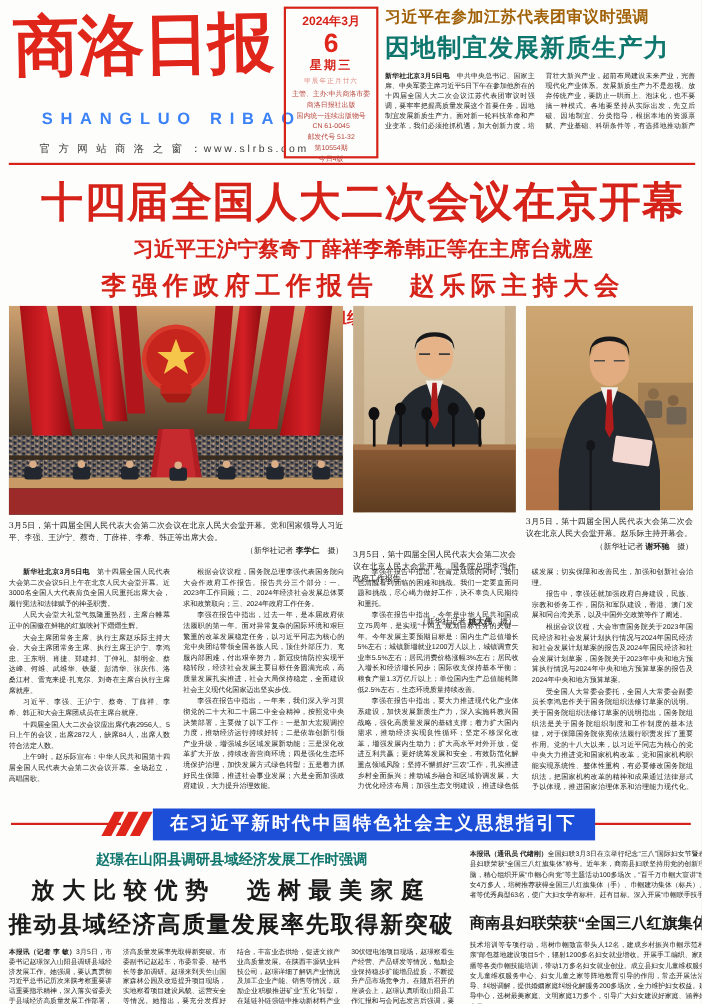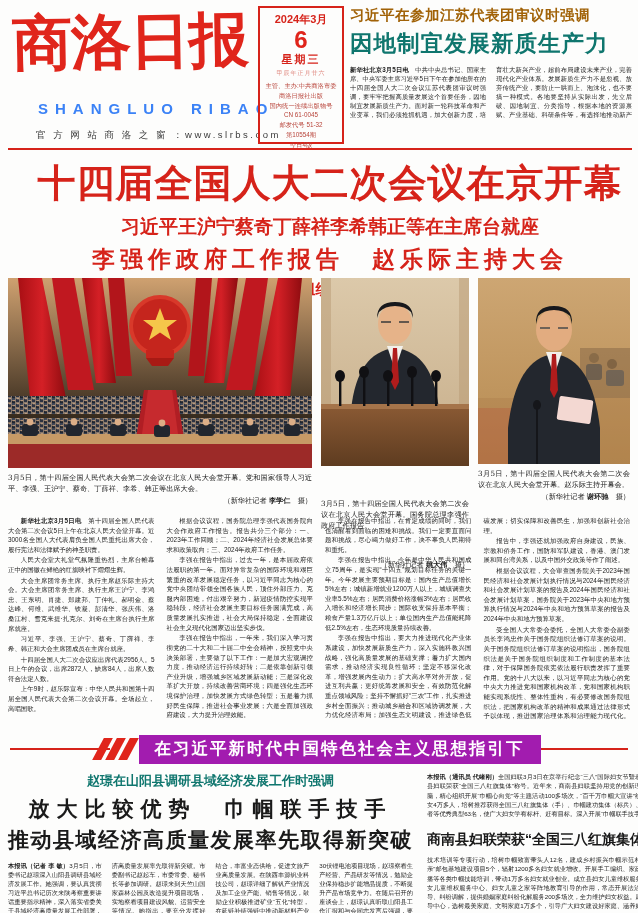--- a/index.html
+++ b/index.html
@@ -71,21 +71,21 @@
   }
   .main-body p { text-indent:2em; margin-bottom:1px; }
   
   .banner { position:absolute; top:735px; left:0; width:638px; height:28px; }
   .banner-line { position:absolute; top:13px; width:100px; height:2px; background:#d6231a; }
   .banner-line.left { left:10px; } .banner-line.right { right:10px; }
   .banner-center { position:absolute; left:0; top:0; width:638px; display:flex; justify-content:center; align-items:center; height:28px; }
   .stripes { display:flex; gap:4px; margin-right:6px; }
   .stripe { width:9px; height:22px; background:#e0251b; transform:skewX(-28deg); }
   .banner-box {
-    background:#a21caf; color:#fff; font-weight:bold; font-size:16.5px;
+    background:#1d4ed8; color:#fff; font-weight:bold; font-size:16.5px;
     letter-spacing:2px; padding:3px 16px 4px; white-space:nowrap;
   }
   
   .bottom { position:absolute; top:772px; left:8px; width:622px; display:flex; gap:14px; }
   .bl { width:418px; }
   .bl-kicker { text-align:center; font-weight:bold; font-size:13px; color:#0f766e; font-family:"DejaVu Serif", serif; }
   .bl-h1 { text-align:center; font-weight:900; font-size:21px; letter-spacing:7px; margin-top:5px; white-space:nowrap; }
   .bl-h2 { text-align:center; font-weight:900; font-size:21px; letter-spacing:1.5px; margin-top:3px; white-space:nowrap; }
   .bl-body {
     margin-top:8px; height:76px; overflow:hidden;
@@ -340,21 +340,21 @@
           <div class="stripe"></div>
       </div>
       <div class="banner-box">在习近平新时代中国特色社会主义思想指引下</div>
     </div>
   </div>
 
   <div class="bottom">
 
     <div class="bl">
       <div class="bl-kicker">赵璟在山阳县调研县域经济发展工作时强调</div>
-      <div class="bl-h1">放大比较优势　巾帼联手技手</div>
+      <div class="bl-h1">放大比较优势　选树最美家庭</div>
       <div class="bl-h2">推动县域经济高质量发展率先取得新突破</div>
       <div class="bl-body">
         <b class="lead-b">本报讯（记者 李 敏）</b><span>3月5日，市委书记赵璟深入山阳县调研县域经济发展工作。她强调，要认真贯彻习近平总书记历次来陕考察重要讲话重要指示精神，深入落实省委关于县域经济高质量发展工作部署，持续深化“三个年”活动，放大比较优势，做实产业支撑，推动县域经济高质量发展率先取得新突破。市委副书记赵起车，市委常委、秘书长等参加调研。赵璟来到天竺山国家森林公园及改造提升项目现场，实地察看项目建设风貌、运营安全等情况。她指出，要充分发挥好山、好水、好空气等优势，将乡村旅游、特色民宿、森林康养等有机结合，丰富业态供给，促进文旅产业高质量发展。在陕西丰源钒业科技公司，赵璟详细了解钒产业情况及加工企业产能、销售等情况，鼓励企业积极推进矿业“五化”转型，在延链补链强链中推动新材料产业迭代升级发展。在钢山镇康养公司高压电动工具制造、冬晨电业公司30伏锂电池项目现场，赵璟察看生产经营、产品研发等情况，勉励企业保持稳步扩能增品提质，不断提升产品市场竞争力。在随后召开的座谈会上，赵璟认真听取山阳县工作汇报和与会同志发言后强调，要坚持以产业为支撑，聚焦食品药品等“上项目”，围绕电子信息及智能制造、新材料产业“走引擎”，做实做优“名特优”产品，增强县域经济竞争优势。要坚持以项目为抓手，打好园区建设提标扩容攻坚战，强化科技、人才、数字赋能，不断提升产业发展附加值和效益。要坚持以营商环境为关键，树牢亲商重商理念，持续优化营商环境，尽心竭力帮助企业解决难题，全力支持经营主体发展壮大。要坚持以城乡融合为切口，做优县城功能，做强集镇节点，完善县域商业体系、电商网络和物流配送体系，促进城乡要素双向流动，融合发展取得新进展。</span>
       </div>
     </div>
 
     <div class="br">
       <div class="br-top">
         <b class="lead-b">本报讯（通讯员 代绪刚）</b><span>全国妇联3月3日在京举行纪念“三八”国际妇女节暨表彰大会，商南县妇联荣获“全国三八红旗集体”称号。近年来，商南县妇联坚持用党的创新理论武装妇女头脑，精心组织开展“巾帼心向党”等主题活动100多场次，“百千万巾帼大宣讲”线上线下覆盖妇女4万多人，培树推荐获得全国三八红旗集体（手）、巾帼建功集体（标兵）、市级巾帼志愿者等优秀典型63名，使广大妇女学有标杆、赶有目标。深入开展“巾帼联手技手”—巾帼脱贫</span>
       </div>

